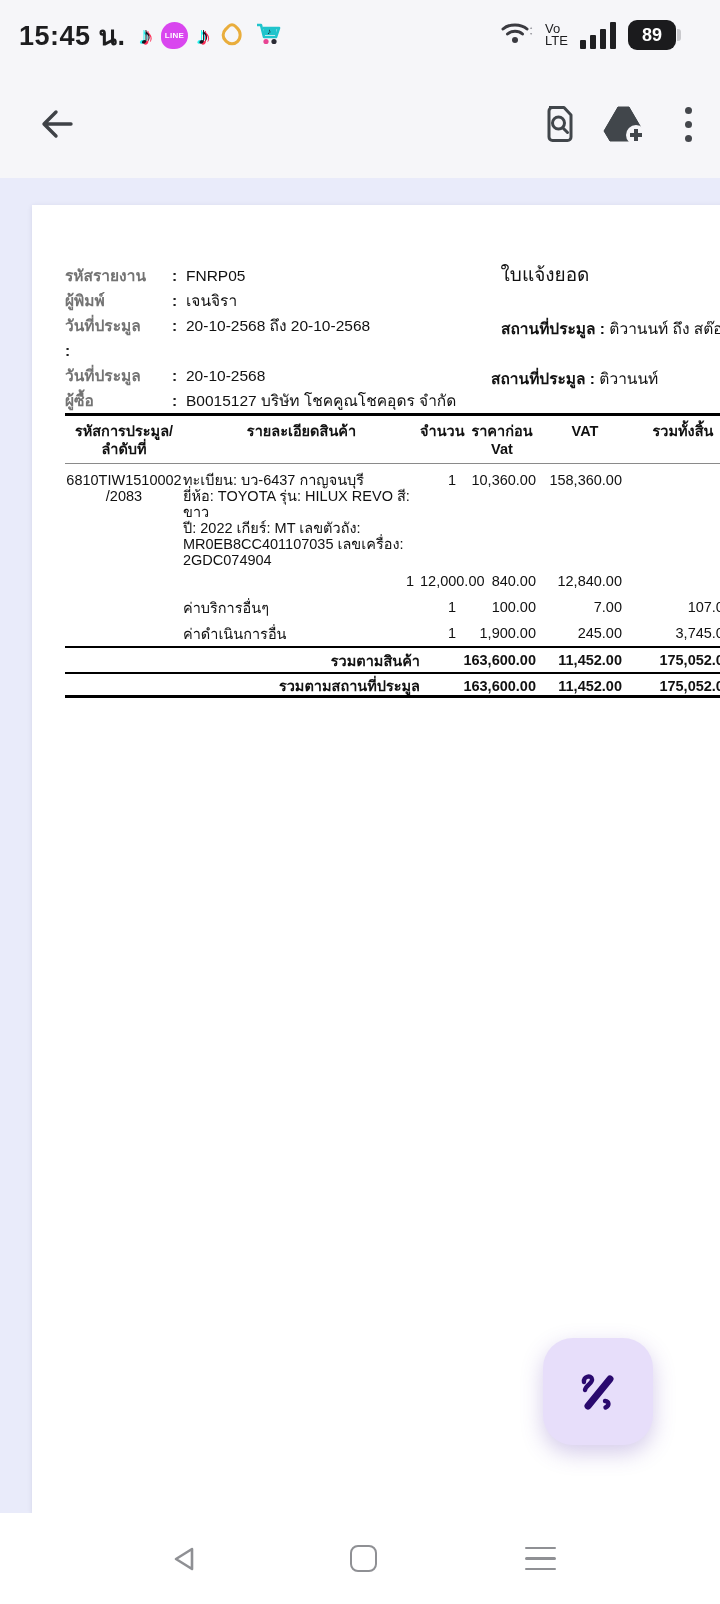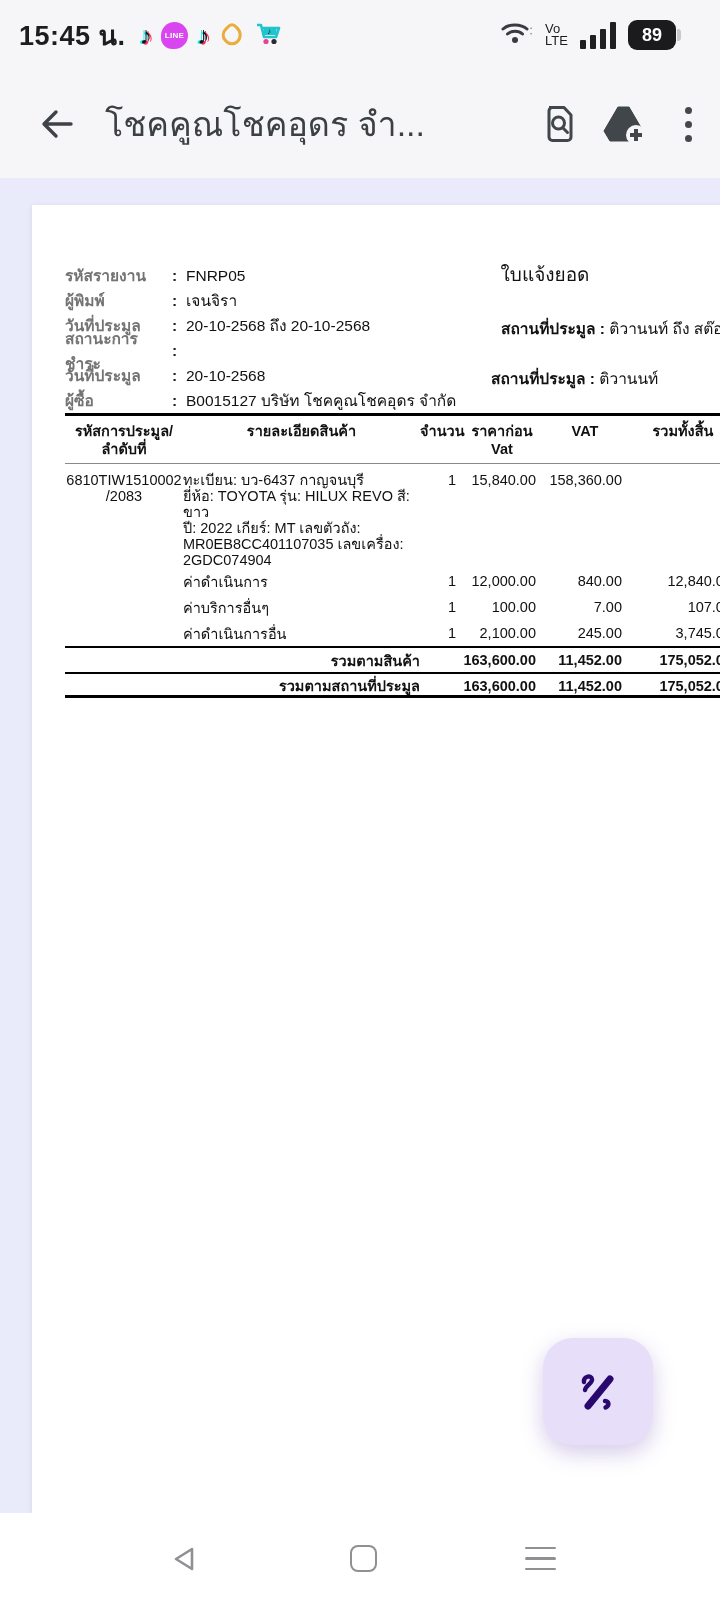--- a/index.html
+++ b/index.html
@@ -133,21 +133,20 @@
     <span class="battery">89</span>
   </span>
 </div>
 
 <div class="app-bar">
   <div class="back-btn">
     <svg width="38" height="38" viewBox="0 0 38 38">
       <path d="M18 7 L6 19 L18 31 M7 19 H33" fill="none" stroke="#3f4247" stroke-width="3.4" stroke-linecap="round" stroke-linejoin="round"></path>
     </svg>
   </div>
-  <div class="app-title">โชคคูณโชคอุดร จำ...</div>
   <div class="bar-actions">
     <div class="icon-btn">
       <svg width="38" height="40" viewBox="0 0 36 40">
         <path d="M7 3.5 H22 L29 11 V33 a3.5 3.5 0 0 1 -3.5 3.5 H10.5 A3.5 3.5 0 0 1 7 33 V7 a3.5 3.5 0 0 1 3.5 -3.5" fill="none" stroke="#41464b" stroke-width="3" stroke-linejoin="round"></path>
         <circle cx="16.5" cy="19" r="6" fill="none" stroke="#41464b" stroke-width="3"></circle>
         <path d="M21 24 L25.5 28.5" stroke="#41464b" stroke-width="3" stroke-linecap="round"></path>
       </svg>
     </div>
     <div class="icon-btn">
       <svg width="46" height="42" viewBox="0 0 46 42">
@@ -181,21 +180,20 @@
         <span class="lb">ผู้พิมพ์</span>
           <span class="cl">:</span>
         <span class="vl">เจนจิรา</span>
       </div>
       <div class="fld">
         <span class="lb">วันที่ประมูล</span>
           <span class="cl">:</span>
         <span class="vl">20-10-2568 ถึง 20-10-2568</span>
       </div>
       <div class="fld">
-        <span class="lb">สถานะการชำระ</span>
           <span class="cl">:</span>
         <span class="vl"></span>
       </div>
       <div class="fld">
         <span class="lb">วันที่ประมูล</span>
           <span class="cl">:</span>
         <span class="vl">20-10-2568</span>
       </div>
       <div class="fld">
         <span class="lb">ผู้ซื้อ</span>
@@ -232,45 +230,44 @@
           <div>/2083</div>
         </div>
         <div class="c-desc">
           <div>ทะเบียน: บว-6437 กาญจนบุรี</div>
           <div>ยี่ห้อ: TOYOTA รุ่น: HILUX REVO  สี: ขาว</div>
           <div>ปี: 2022 เกียร์: MT เลขตัวถัง:</div>
           <div>MR0EB8CC401107035 เลขเครื่อง:</div>
           <div>2GDC074904</div>
         </div>
         <div class="c-num">1</div>
-        <div class="c-num">15,840.00</div>
+        <div class="c-num">10,360.00</div>
         <div class="c-num">158,360.00</div>
       </div>
 
       <div class="t-row fee-row">
         <div></div>
-        <div class="c-desc">ค่าดำเนินการ</div>
         <div class="c-num">1</div>
         <div class="c-num">12,000.00</div>
         <div class="c-num">840.00</div>
         <div class="c-num">12,840.00</div>
       </div>
       <div class="t-row fee-row">
         <div></div>
         <div class="c-desc">ค่าบริการอื่นๆ</div>
         <div class="c-num">1</div>
         <div class="c-num">100.00</div>
         <div class="c-num">7.00</div>
         <div class="c-num">107.00</div>
       </div>
       <div class="t-row fee-row">
         <div></div>
         <div class="c-desc">ค่าดำเนินการอื่น</div>
         <div class="c-num">1</div>
-        <div class="c-num">2,100.00</div>
+        <div class="c-num">1,900.00</div>
         <div class="c-num">245.00</div>
         <div class="c-num">3,745.00</div>
       </div>
 
       <div class="t-row tot-row">
         <div class="tot-lbl">รวมตามสินค้า</div>
         <div></div>
         <div class="c-num">163,600.00</div>
         <div class="c-num">11,452.00</div>
         <div class="c-num">175,052.00</div>

